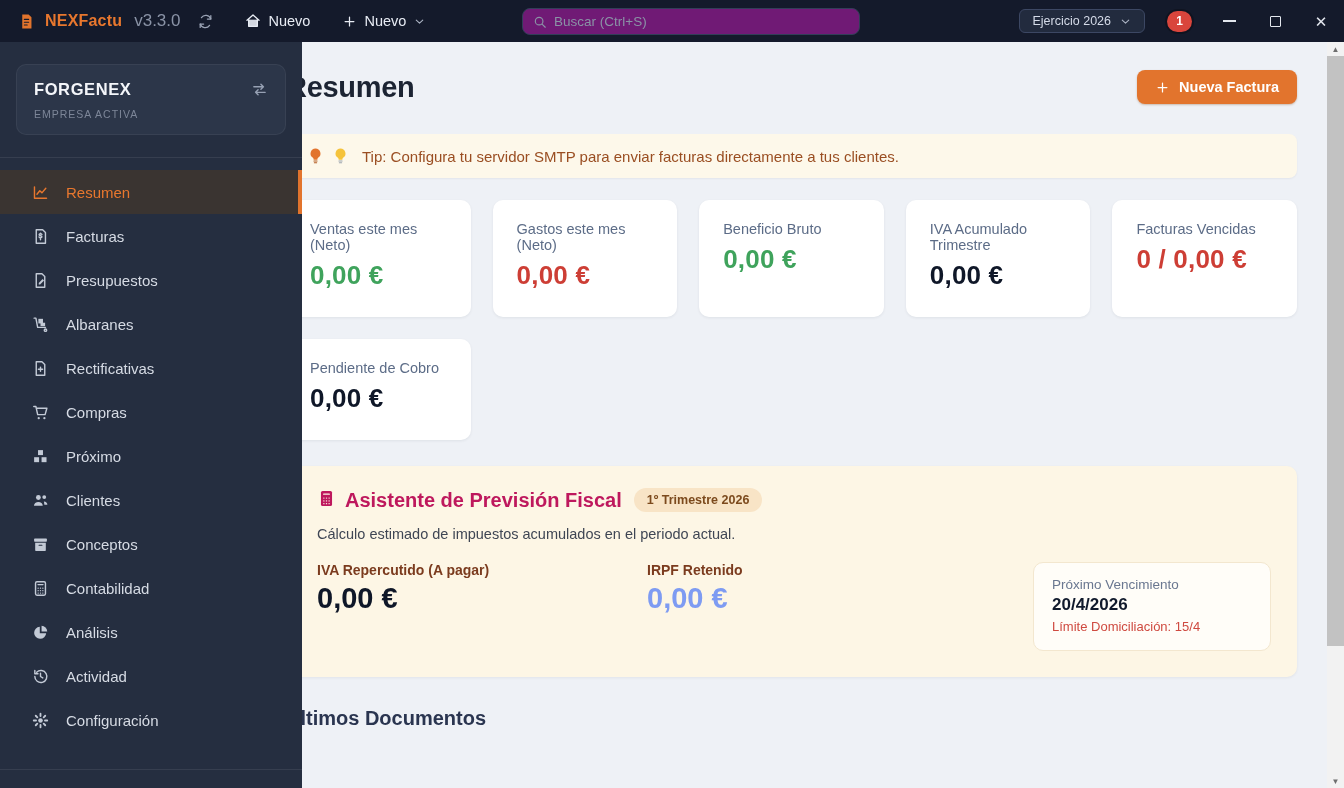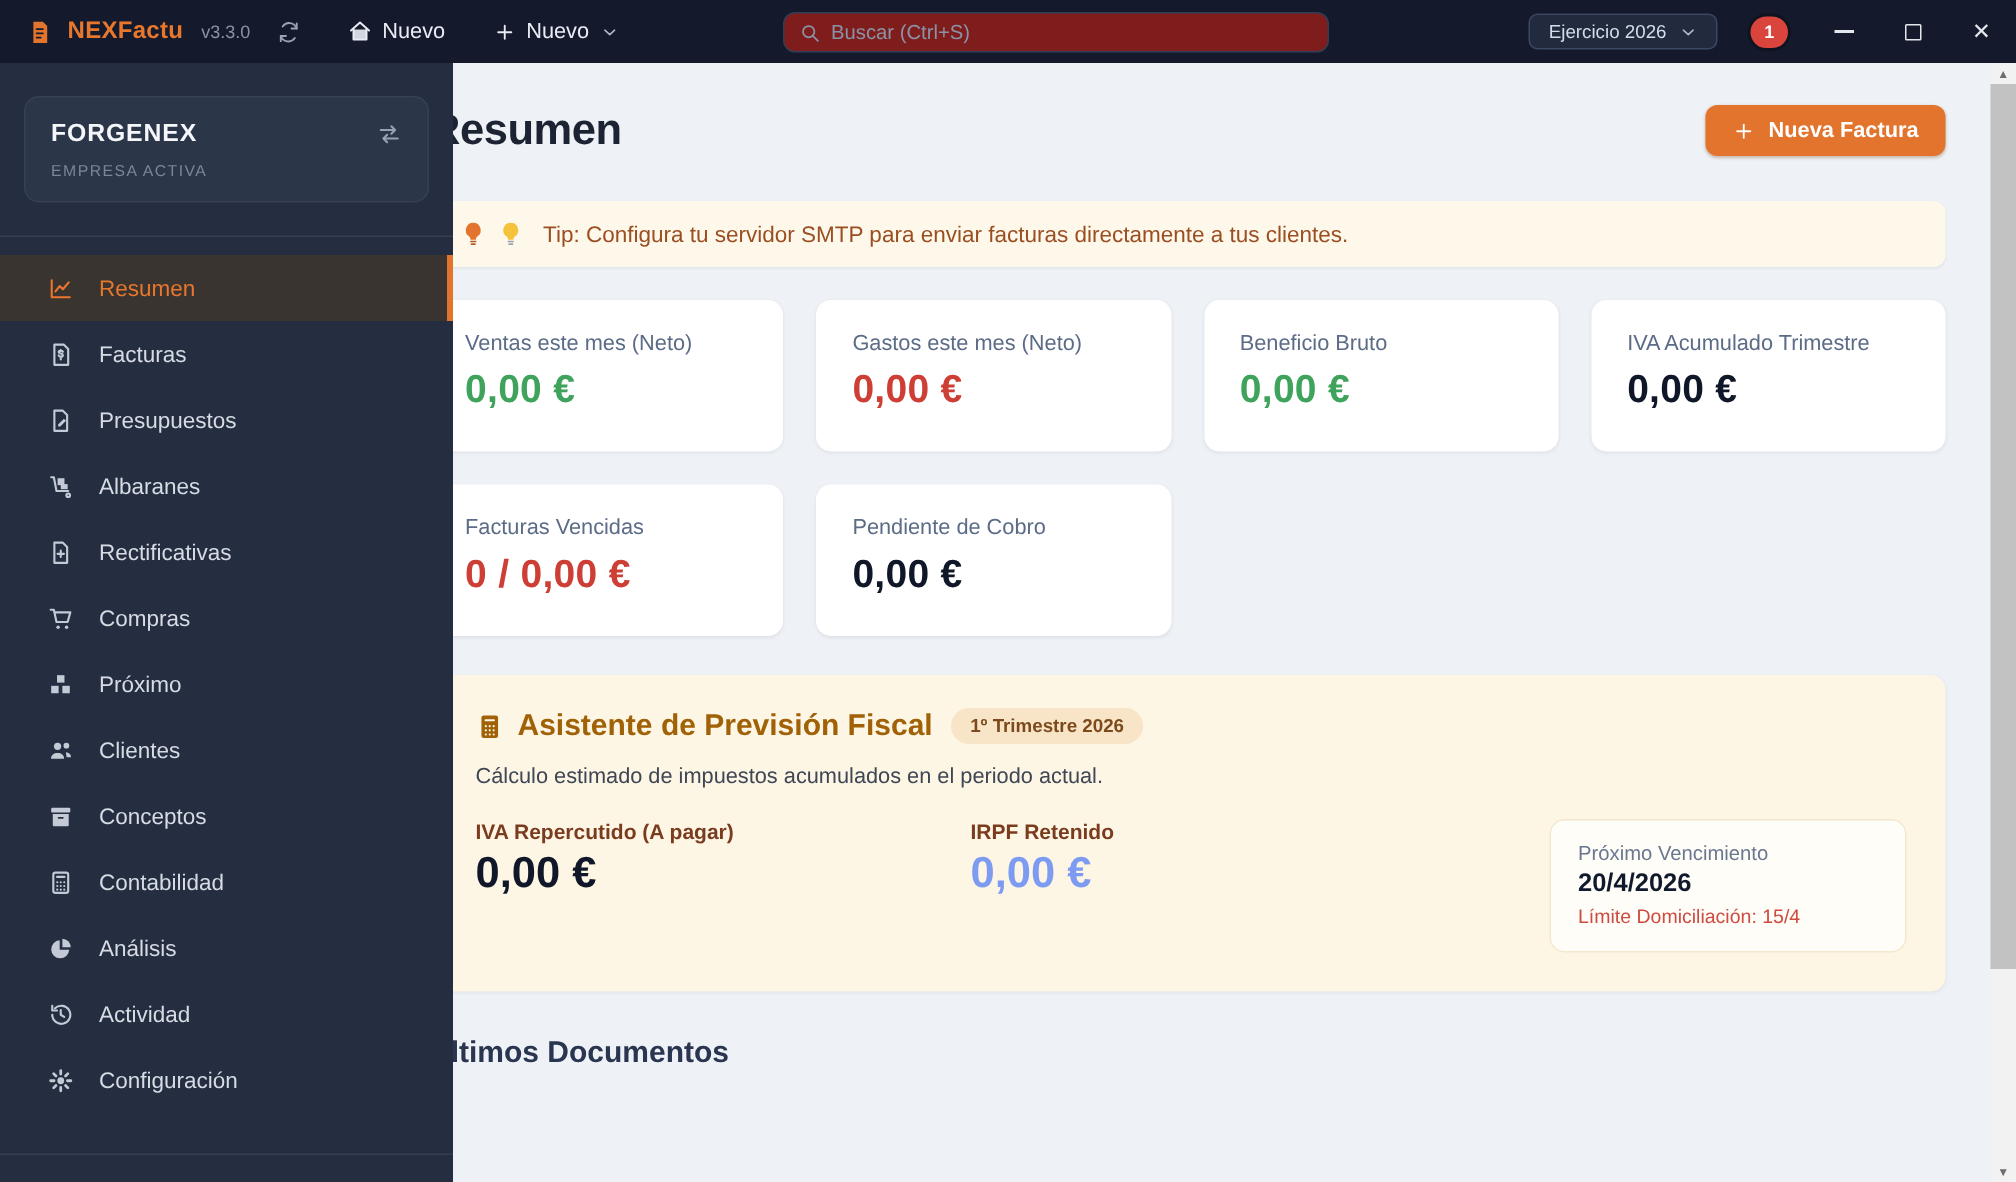--- a/index.html
+++ b/index.html
@@ -4,25 +4,25 @@
 <style>
   * { margin:0; padding:0; box-sizing:border-box; }
   html,body { width:1344px; height:788px; overflow:hidden; font-family:"Liberation Sans", sans-serif; background:#eef1f6; }
   .app { position:relative; width:1344px; height:788px; }
 
   
   .titlebar { position:absolute; top:0; left:0; right:0; height:42px; background:#141a2b; display:flex; align-items:center; color:#cfd6e4; z-index:30; }
   .tb-left { display:flex; align-items:center; gap:10px; padding-left:18px; }
   .logo-icon { color:#e2742d; display:flex; }
   .app-name { color:#e8772e; font-weight:bold; font-size:16px; letter-spacing:.2px; }
-  .version { color:#8a93a6; font-size:12px; margin-left:2px; }
+  .version { color:#8a93a6; font-size:17px; margin-left:2px; }
   .tb-ic { color:#9aa3b5; display:flex; margin-left:8px; cursor:pointer; }
   .tb-link { display:flex; align-items:center; gap:7px; margin-left:22px; color:#e8ecf4; font-size:14.5px; cursor:pointer; }
   .chev { display:flex; color:#aeb6c6; }
-  .search-wrap { position:absolute; left:522px; top:8px; width:364px; height:27px; background:#7f1d1d; border:1px solid #323e58; border-radius:8px; display:flex; align-items:center; padding:0 10px; gap:7px; }
+  .search-wrap { position:absolute; left:522px; top:8px; width:338px; height:27px; background:#701a75; border:1px solid #323e58; border-radius:8px; display:flex; align-items:center; padding:0 10px; gap:7px; }
   .search-wrap input { background:transparent; border:none; outline:none; color:#b9c1d2; font-size:13.5px; width:100%; font-family:"Liberation Sans", sans-serif; }
   .search-wrap input::placeholder { color:#8a93a6; }
   .search-icon { color:#8a93a6; display:flex; }
   .tb-right { position:absolute; right:0; top:0; height:42px; display:flex; align-items:center; gap:0; }
   .exercise { display:flex; align-items:center; gap:8px; background:#222b3e; border:1px solid #3c4763; border-radius:6px; padding:4px 12px; font-size:12.5px; color:#d5dbe8; cursor:pointer; margin-right:22px; }
   .notif-badge { width:25px; height:21px; background:#d9453c; border-radius:11px; color:#fff; font-size:12px; font-weight:bold; display:flex; align-items:center; justify-content:center; margin-right:14px; box-shadow:0 0 0 2px rgba(0,0,0,.25); cursor:pointer; }
   .win-btn { width:46px; height:42px; display:flex; align-items:center; justify-content:center; color:#e3e7ee; cursor:pointer; }
   .win-min-bar { width:13px; height:2px; background:#e3e7ee; }
   .win-max-box { width:11px; height:11px; border:1.5px solid #e3e7ee; border-radius:1px; }
   .win-close-x { font-size:15px; line-height:1; }
@@ -46,31 +46,31 @@
   
   .main { position:absolute; top:42px; left:256px; right:17px; bottom:0; background:#eef1f6; padding:28px 30px 0 30px; overflow:hidden; }
   .main-header { display:flex; align-items:center; justify-content:space-between; }
   .page-title { font-size:29px; font-weight:bold; color:#1c2433; letter-spacing:-.3px; }
   .btn-primary { display:flex; align-items:center; gap:9px; background:#e2742d; color:#fff; border:none; border-radius:8px; padding:9px 18px; font-size:14.5px; font-weight:bold; cursor:pointer; font-family:"Liberation Sans", sans-serif; box-shadow:0 1px 2px rgba(120,60,10,.3);margin-left:16px; }
 
   .tip-banner { margin-top:30px; background:#fdf8ea; border-radius:8px; border-left:4px solid #e2742d; padding:13px 18px; display:flex; align-items:center; gap:10px; box-shadow:0 1px 2px rgba(16,24,40,.05); }
   .tip-text { color:#9a4e22; font-size:15px; margin-left:4px; }
   .bulb { display:flex; }
 
-  .stat-grid { margin-top:22px; display:grid; grid-template-columns:repeat(4,1fr); gap:22px; }
+  .stat-grid { margin-top:22px; display:grid; grid-template-columns:repeat(5,1fr); gap:22px; }
   .stat-card { background:#fff; border-radius:10px; padding:21px 24px 26px; box-shadow:0 1px 3px rgba(16,24,40,.07); }
   .stat-label { color:#5c6c87; font-size:14.5px; }
   .stat-value { margin-top:7px; font-size:26px; font-weight:bold; letter-spacing:.2px; }
   .stat-value.green { color:#3fa35c; }
   .stat-value.red { color:#cd3e35; }
   .stat-value.dark { color:#0f1728; }
 
   .fiscal-card { margin-top:26px; background:#fdf6e5; border-radius:10px; border-left:5px solid #e2742d; padding:22px 26px 26px; box-shadow:0 1px 3px rgba(16,24,40,.06); position:relative; }
   .fiscal-title-row { display:flex; align-items:center; gap:12px; }
-  .fiscal-title { display:flex; align-items:center; gap:9px; color:#a16207; font-size:20px; font-weight:bold; }
+  .fiscal-title { display:flex; align-items:flex-start; gap:9px; color:#be185d; font-size:20px; font-weight:bold; }
   .fiscal-badge { background:#f8e4c6; color:#7c4a1d; border-radius:999px; padding:5px 13px; font-size:12.5px; font-weight:bold; }
   .fiscal-desc { margin-top:14px; color:#3f4654; font-size:14.5px; }
   .fiscal-cols { margin-top:20px; display:flex; align-items:flex-start; }
   .fiscal-col { width:330px; }
   .fiscal-col-label { color:#7b3b1e; font-size:14px; font-weight:bold; }
   .fiscal-col-value { margin-top:4px; font-size:29px; font-weight:bold; color:#0f1728; }
   .fiscal-col-value.blue { color:#7e9bf2; }
   .due-card { margin-left:auto; background:#fffdf8; border:1px solid #f3e7cf; border-radius:10px; padding:14px 18px 16px; width:238px; }
   .due-label { color:#6a7790; font-size:13.5px; }
   .due-date { margin-top:3px; color:#111a2c; font-size:17px; font-weight:bold; }

